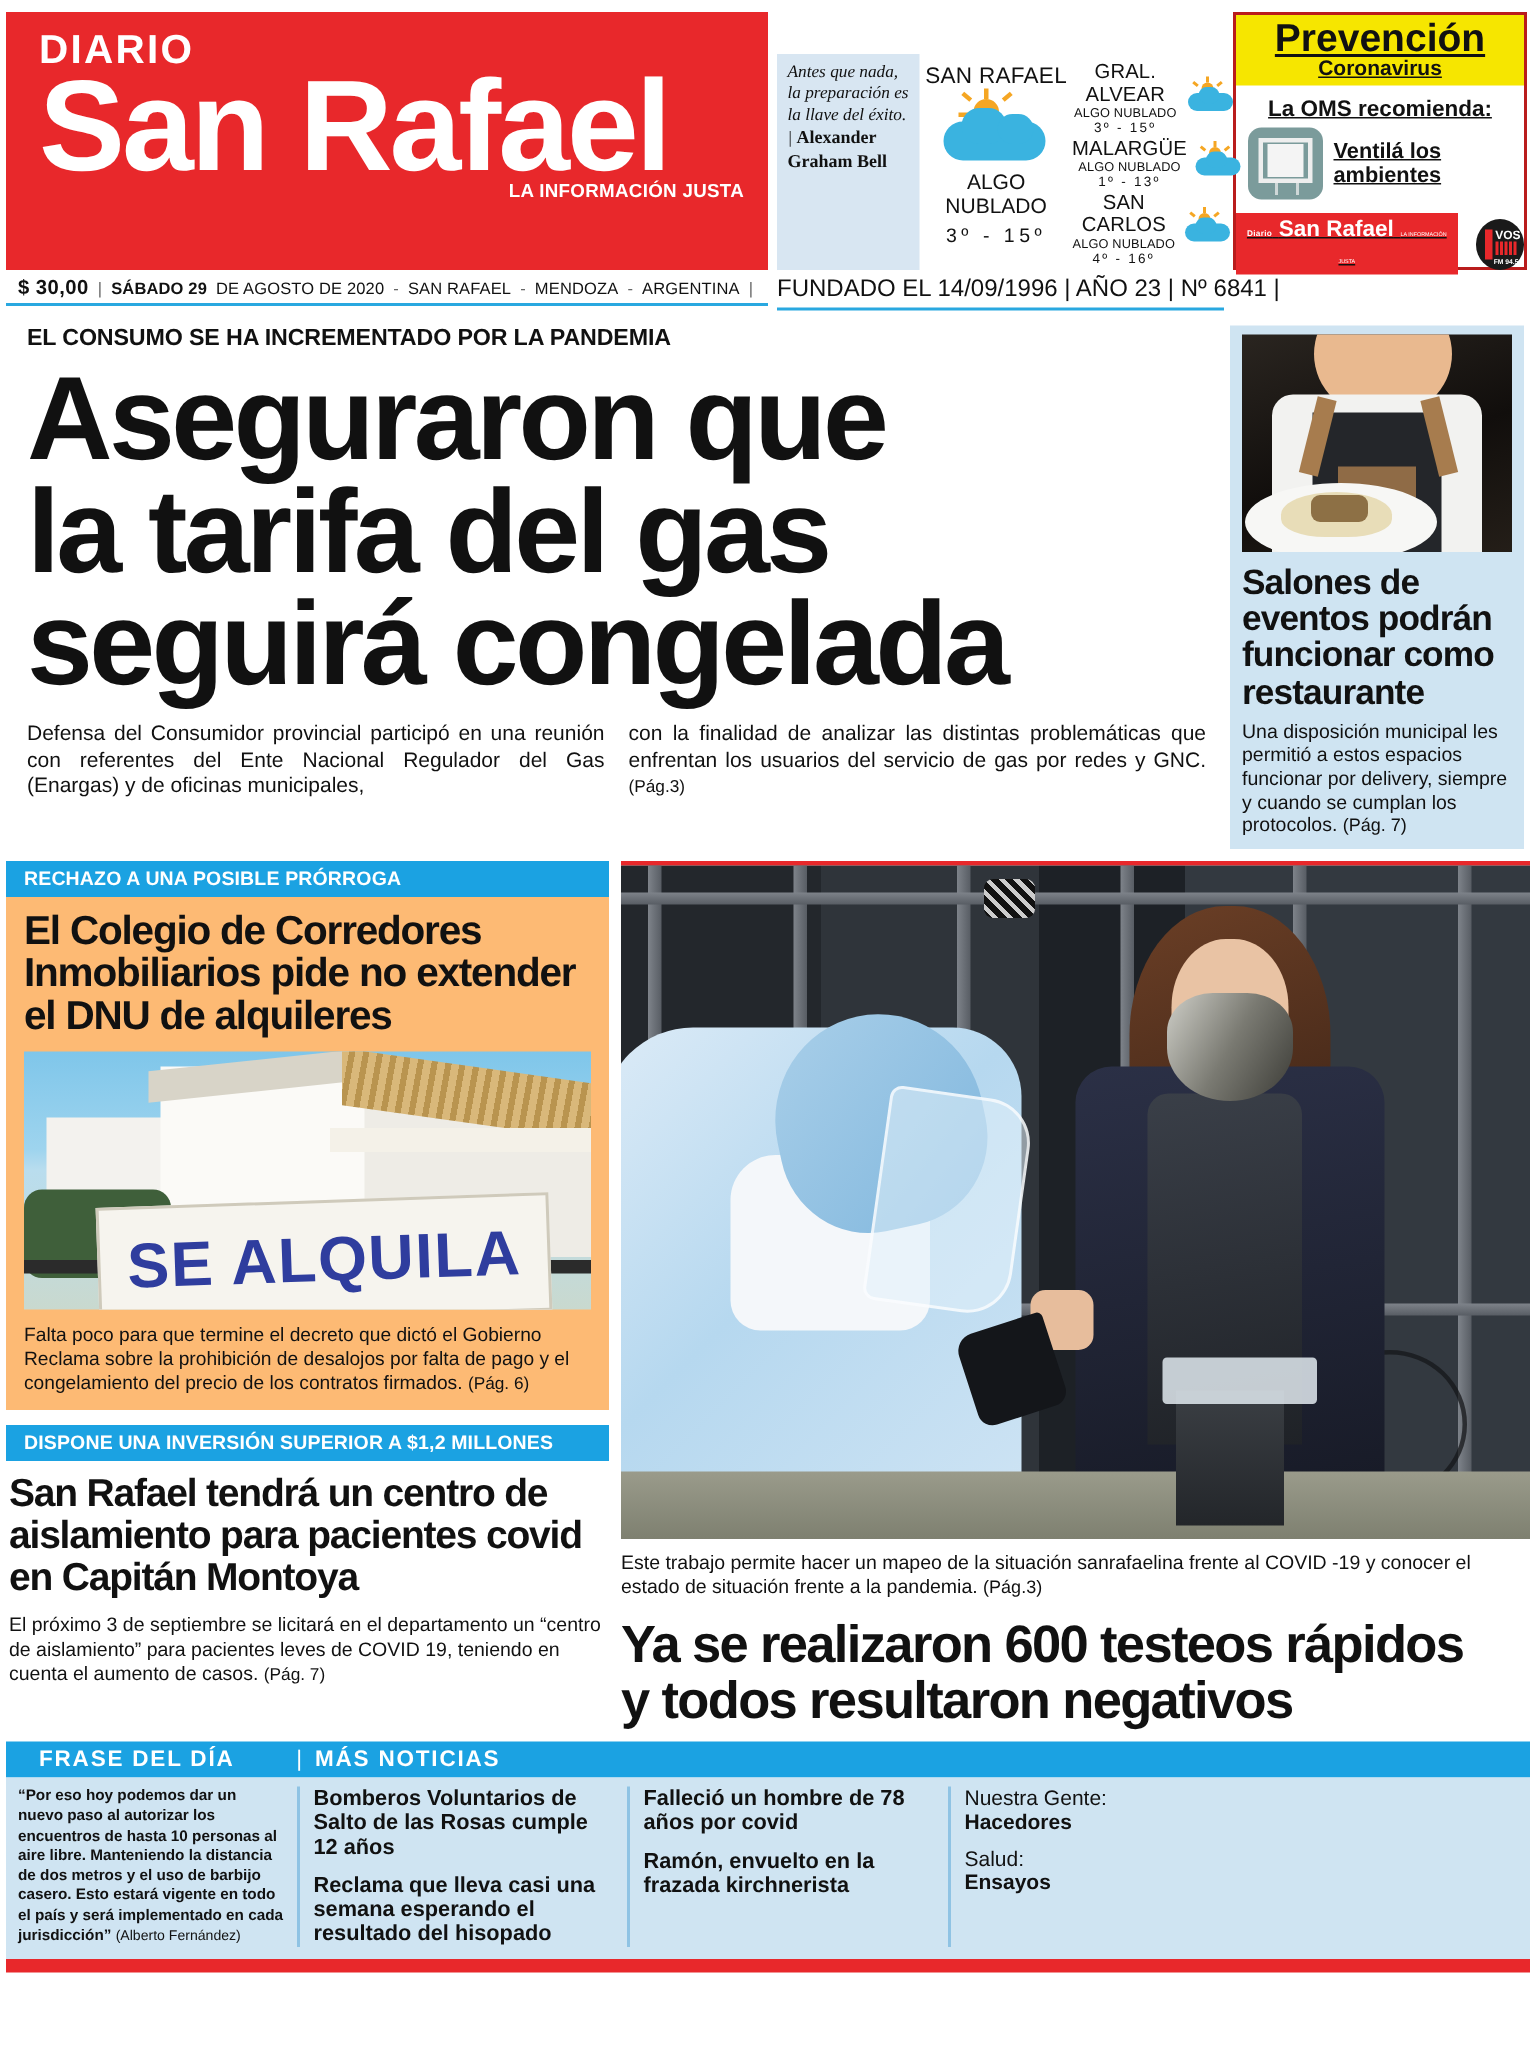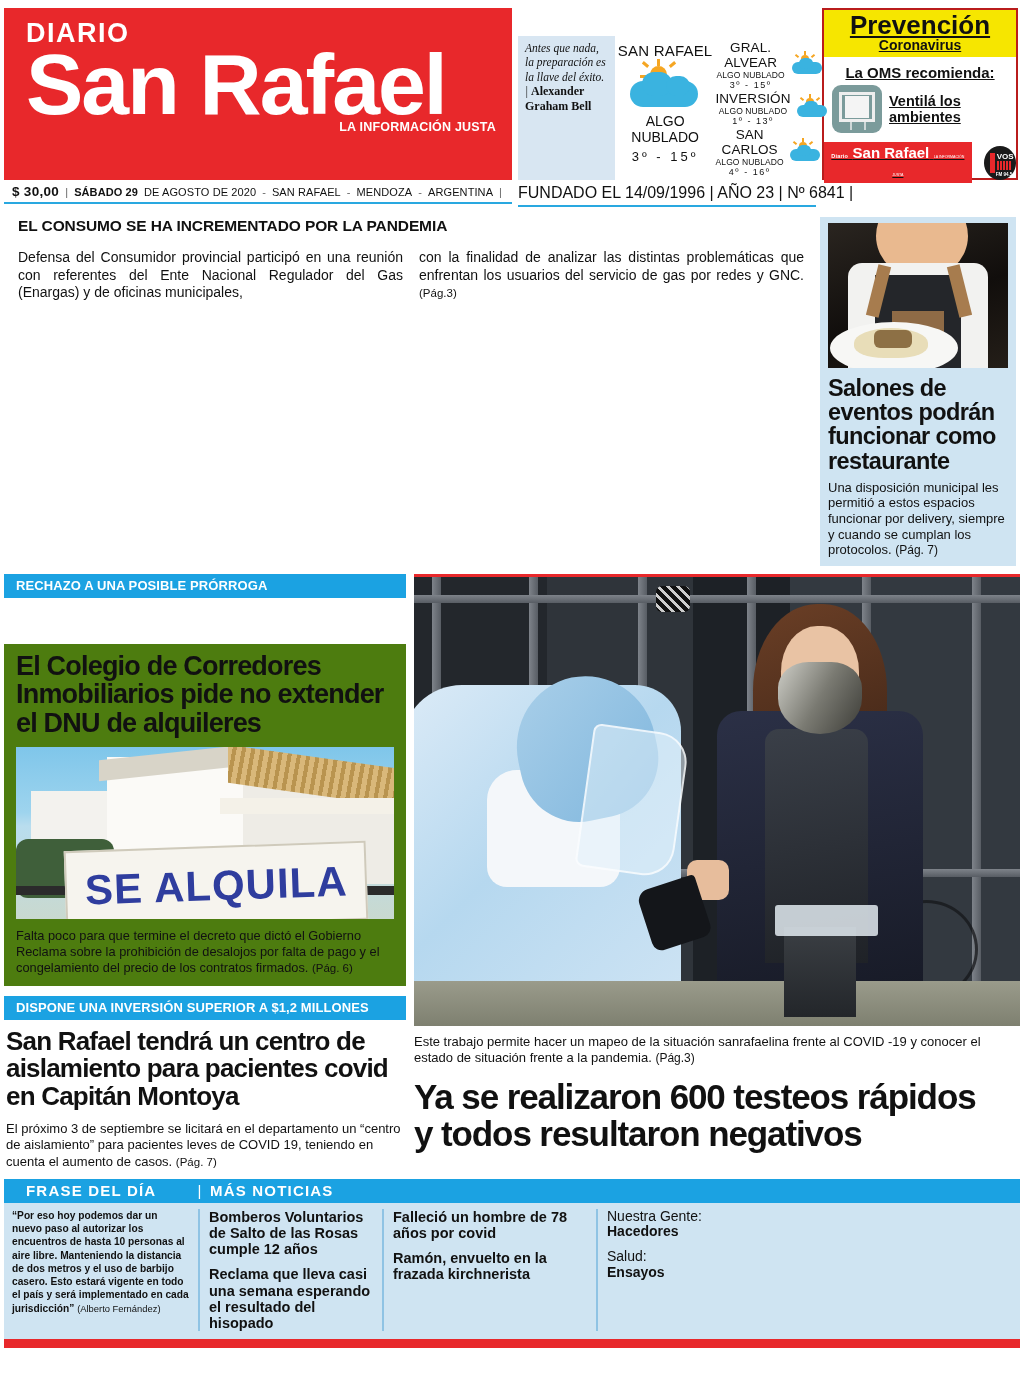--- a/index.html
+++ b/index.html
@@ -149,21 +149,21 @@
 
   
   .mid { display:flex; padding: 8px 4px 0 4px; gap: 8px; }
   .col-left { width: 402px; }
   .col-right { width: 606px; }
 
   .sec-bar {
     background: #1ba2e2; color:#fff; font-size: 13px; font-weight: bold;
     letter-spacing:.1px; padding: 4px 0 5px 12px;
   }
-  .box-blue { background:#4d7c0f; padding: 8px 12px 10px 12px; margin-top: 46px; }
+  .box-blue { background:#fdba74; padding: 8px 12px 10px 12px; }
   .box-head {
     font-size: 27px; font-weight: bold; line-height: 1.06; letter-spacing:-0.8px;
   }
   .photo-alquila {
     margin-top: 9px; width: 100%; height: 172px; position:relative; overflow:hidden;
     background: linear-gradient(180deg,#7fc6ea 0%, #9ed4ee 38%, #b9ddee 46%, #c9d9cf 100%);
   }
   .bldg1 { position:absolute; left:4%; top:26%; width:34%; height:60%; background:#f3f2ee; }
   .bldg2 { position:absolute; left:24%; top:6%; width:44%; height:72%; background:#fbfaf7; }
   .bldg3 { position:absolute; left:60%; top:14%; width:40%; height:66%; background:#eeece6; }
@@ -276,21 +276,21 @@
   .footer-bar .f1 { width: 190px; padding-left: 22px; }
   .footer-bar .fsep { width: 12px; text-align:center; font-weight:normal; }
   .footer-bar .f2 { padding-left: 4px; }
   .footer-body { background:#cfe4f2; display:flex; padding: 6px 6px 8px 8px; }
   .fq { width: 186px; font-size: 10.2px; font-weight:bold; line-height: 1.3; padding-right:8px; }
   .fq .attr { font-weight: normal; font-size: 9.4px; }
   .fcol { border-left: 2px solid #8fc3e4; padding: 0 9px; }
   .fcol .item { font-size: 14.5px; font-weight: bold; line-height: 1.12; margin-bottom: 9px; }
   .fcol .item.last { margin-bottom: 0; }
   .fcol .lbl { font-weight: normal; }
-  .fc1 { width: 184px; }
+  .fc1 { width: 220px; }
   .fc2 { width: 214px; }
   .fc3 { width: 196px; }
   .fc4 { width: 160px; }
   .fc4 .item { font-size: 14px; }
   .footer-red { height: 9px; background:#e8282b; margin-top: 0; }
 </style>
 </head>
 <body>
 
 <div class="page">
@@ -348,21 +348,21 @@
               <span class="ray" style="left:14px;top:-3px;width:2px;height:4px;"></span>
               <span class="ray" style="left:5px;top:1px;width:4px;height:2px;transform:rotate(40deg);"></span>
               <span class="ray" style="left:21px;top:1px;width:4px;height:2px;transform:rotate(-40deg);"></span>
               <span class="cloud" style="left:2px;top:8px;width:30px;height:12px;"></span>
               <span class="cloud" style="left:9px;top:4px;width:14px;height:11px;"></span>
             </span>
           </div>
 
           <div class="w-item">
             <span class="txt">
-              <span class="city" style="display:block">INVERSIÓN</span>
+              <span class="city" style="display:block">MALARGÜE</span>
               <span class="cond" style="display:block">ALGO NUBLADO</span>
               <span class="temps" style="display:block">
                 <span>1º</span>
                 <span>-</span>
                 <span>13º</span>
               </span>
             </span>
             <span class="ico sm">
               <span class="sun" style="left:11px;top:1px;width:8px;height:8px;"></span>
               <span class="ray" style="left:14px;top:-3px;width:2px;height:4px;"></span>
@@ -446,20 +446,25 @@
       <span class="sep">-</span>
       <span>ARGENTINA</span>
       <span class="sep">|</span>
     </div>
     <div class="info-right">FUNDADO EL 14/09/1996  |  AÑO 23  |  Nº 6841 |</div>
   </div>
 
   <div class="lead-wrap">
     <div class="lead-main">
       <div class="kicker">EL CONSUMO SE HA INCREMENTADO POR LA PANDEMIA</div>
+      <div class="head-main">
+        <div>Aseguraron que</div>
+        <div>la tarifa del gas</div>
+        <div>seguirá congelada</div>
+      </div>
       <div class="lead-cols">
         <p>Defensa del Consumidor provincial participó en una reunión con referentes del Ente Nacional Regulador del Gas (Enargas) y de oficinas municipales,</p>
         <p>
           <span>con la finalidad de analizar las distintas problemáticas que enfrentan los usuarios del servicio de gas por redes y GNC.</span>
           <span class="pag">(Pág.3)</span>
         </p>
       </div>
     </div>
 
     <div class="rail">

